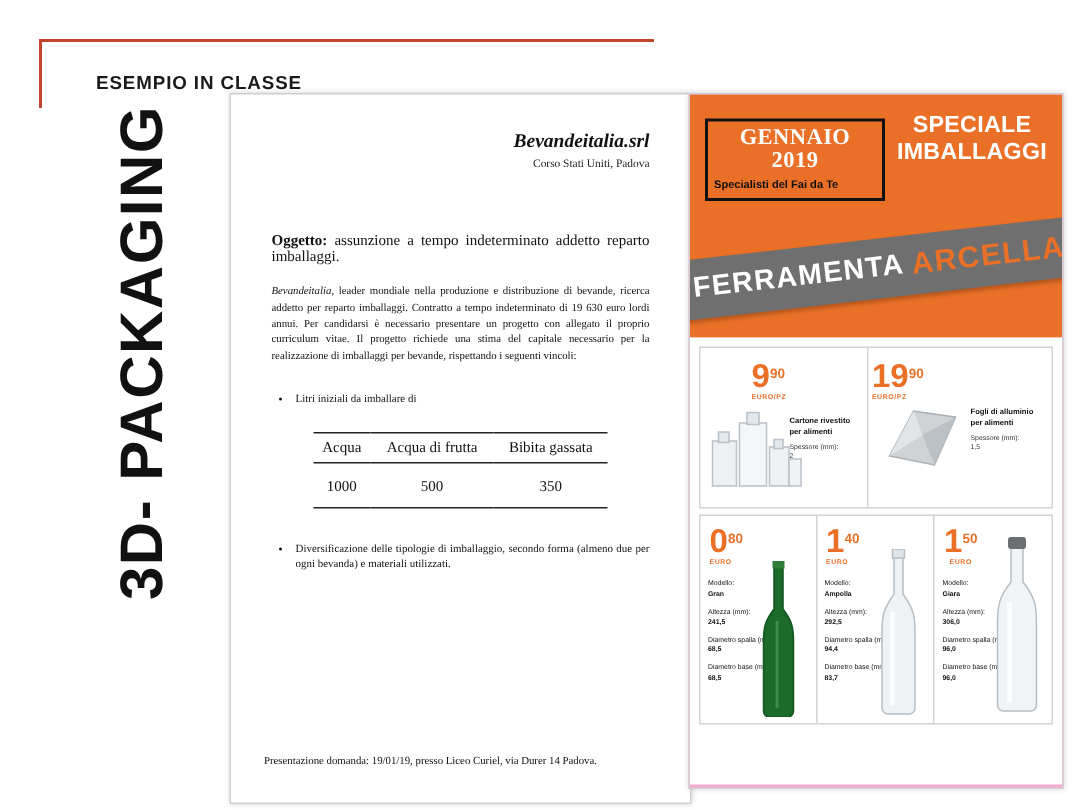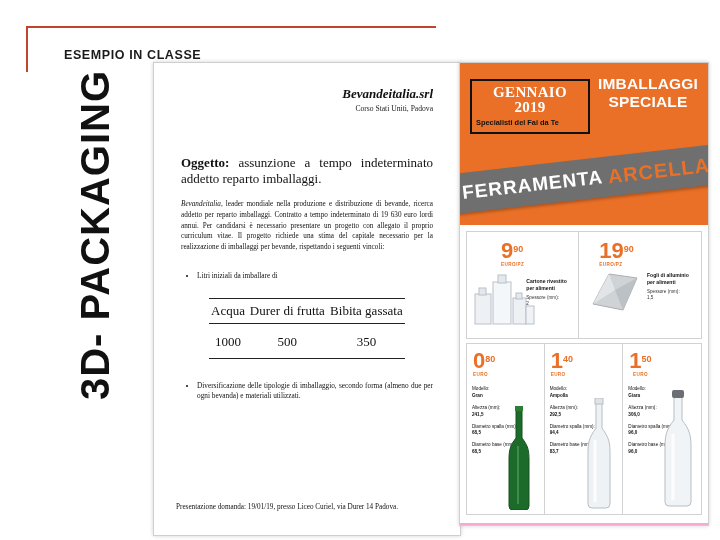--- a/index.html
+++ b/index.html
@@ -39,29 +39,29 @@
   
   .doc{
     position:absolute;left:153px;top:62px;width:296px;height:462px;
     background:#fff;border:1px solid #cfcfcf;
     box-shadow:0 0 4px rgba(0,0,0,.18);
     padding:5px;overflow:hidden;
   }
   .doc-inner{padding:18px 22px 0 22px;}
   .doc-brand{text-align:right;font-style:italic;font-weight:bold;font-size:13px;color:#111;}
   .doc-addr{text-align:right;font-size:7.6px;color:#222;margin-top:2px;}
-  .doc-subject{margin-top:42px;font-size:13px;color:#111;text-align:justify;}
+  .doc-subject{margin-top:42px;font-size:10px;color:#111;text-align:justify;}
   .doc-subject b{font-weight:bold;}
   .doc-body{margin-top:12px;font-size:7.2px;line-height:1.5;color:#111;text-align:justify;}
   .doc-body i{font-style:italic;}
   .bullets{margin-top:18px;padding-left:16px;}
   .bullets li{font-size:7.3px;line-height:1.45;color:#111;margin-bottom:4px;text-align:justify;}
   .bullets li::marker{font-size:7px;}
   .tbl{
-    width:78%;margin:10px auto 0 auto;border-collapse:collapse;font-size:13px;color:#111;
+    width:78%;margin:10px auto 0 auto;border-collapse:collapse;font-size:10px;color:#111;
   }
   .tbl th{font-weight:normal;padding:4px 2px;border-top:1px solid #222;border-bottom:1px solid #222;text-align:center;}
   .tbl td{padding:10px 2px 8px 2px;border-bottom:1px solid #222;text-align:center;}
   .doc-footer{position:absolute;left:22px;bottom:24px;font-size:7.2px;color:#111;}
 
   
   .flyer{
     position:absolute;left:459px;top:62px;width:248px;height:462px;
     background:#f9a8d4;border:1px solid #cfcfcf;box-shadow:0 0 4px rgba(0,0,0,.18);
     overflow:hidden;
@@ -91,21 +91,21 @@
   }
   .banner-txt .b2{color:#ea7027;font-size:20px;margin-left:5px;}
 
   .flyer-body{position:relative;height:298px;background:#fff;padding:6px 6px 0 6px;box-sizing:border-box;}
   .row{display:flex;}
   .cell{position:relative;border:1px solid #d2d2d2;box-sizing:border-box;}
   .row1 .cell{height:108px;}
   .c1{width:48%;}
   .c2{width:52%;border-left:none;}
   .row2{margin-top:4px;}
-  .row2 .cell{height:172px;width:33.34%;}
+  .row2 .cell{height:140px;width:33.34%;}
   .row2 .cell + .cell{border-left:none;}
 
   .price{
     font-family:"Liberation Sans",sans-serif;font-weight:bold;color:#ea7027;
     line-height:1;position:absolute;
   }
   .price .big{font-size:22px;}
   .price .sup{font-size:9px;vertical-align:super;}
   .price .cur{display:block;font-size:4.6px;color:#ea7027;letter-spacing:.4px;margin-top:1px;}
   .p-desc{
@@ -157,21 +157,21 @@
       </div>
 
       <ul class="bullets">
         <li>Litri iniziali da imballare di</li>
       </ul>
 
       <table class="tbl">
         <thead>
           <tr>
             <th>Acqua</th>
-            <th>Durer di frutta</th>
+            <th>Acqua di frutta</th>
             <th>Bibita gassata</th>
           </tr>
         </thead>
         <tbody>
           <tr>
             <td>1000</td>
             <td>500</td>
             <td>350</td>
           </tr>
         </tbody>
@@ -185,22 +185,22 @@
   </div>
 
   <div class="flyer">
 
     <div class="flyer-top">
       <div class="fl-date">
         <div class="m">GENNAIO 2019</div>
         <div class="s">Specialisti del Fai da Te</div>
       </div>
       <div class="fl-special">
+        <div>SPECIALE</div>
         <div>IMBALLAGGI</div>
-        <div>SPECIALE</div>
       </div>
 
       <div class="banner">
         <div class="banner-txt">
           <span>FERRAMENTA</span>
           <span class="b2">ARCELLA</span>
         </div>
       </div>
     </div>
 
@@ -223,21 +223,21 @@
             <rect x="53" y="38" width="8" height="18" fill="#f0f3f6" stroke="#b9c0c7" stroke-width="1"></rect>
           </svg>
           <div class="p-desc" style="right:6px;top:46px;width:46px;">
             <b>Cartone rivestito per alimenti</b>
             <div class="spec" style="margin-top:3px;">Spessore (mm):</div>
             <div class="spec">2</div>
           </div>
         </div>
 
         <div class="cell c2">
-          <div class="price" style="left:20px;top:8px;">
+          <div class="price" style="left:2px;top:8px;">
             <span class="big">19</span><span class="sup">90</span>
             <span class="cur">EURO/PZ</span>
           </div>
           <svg class="foil" style="left:10px;top:36px;width:52px;height:48px;" viewBox="0 0 52 48">
             <polygon points="4,36 20,6 48,10 34,42" fill="#cfd3d6" stroke="#a9aeb2" stroke-width="1"></polygon>
             <polygon points="4,36 20,6 26,22" fill="#e2e5e8"></polygon>
             <polygon points="26,22 48,10 34,42" fill="#bcc1c5"></polygon>
           </svg>
           <div class="p-desc" style="right:6px;top:40px;width:48px;">
             <b>Fogli di alluminio per alimenti</b>

